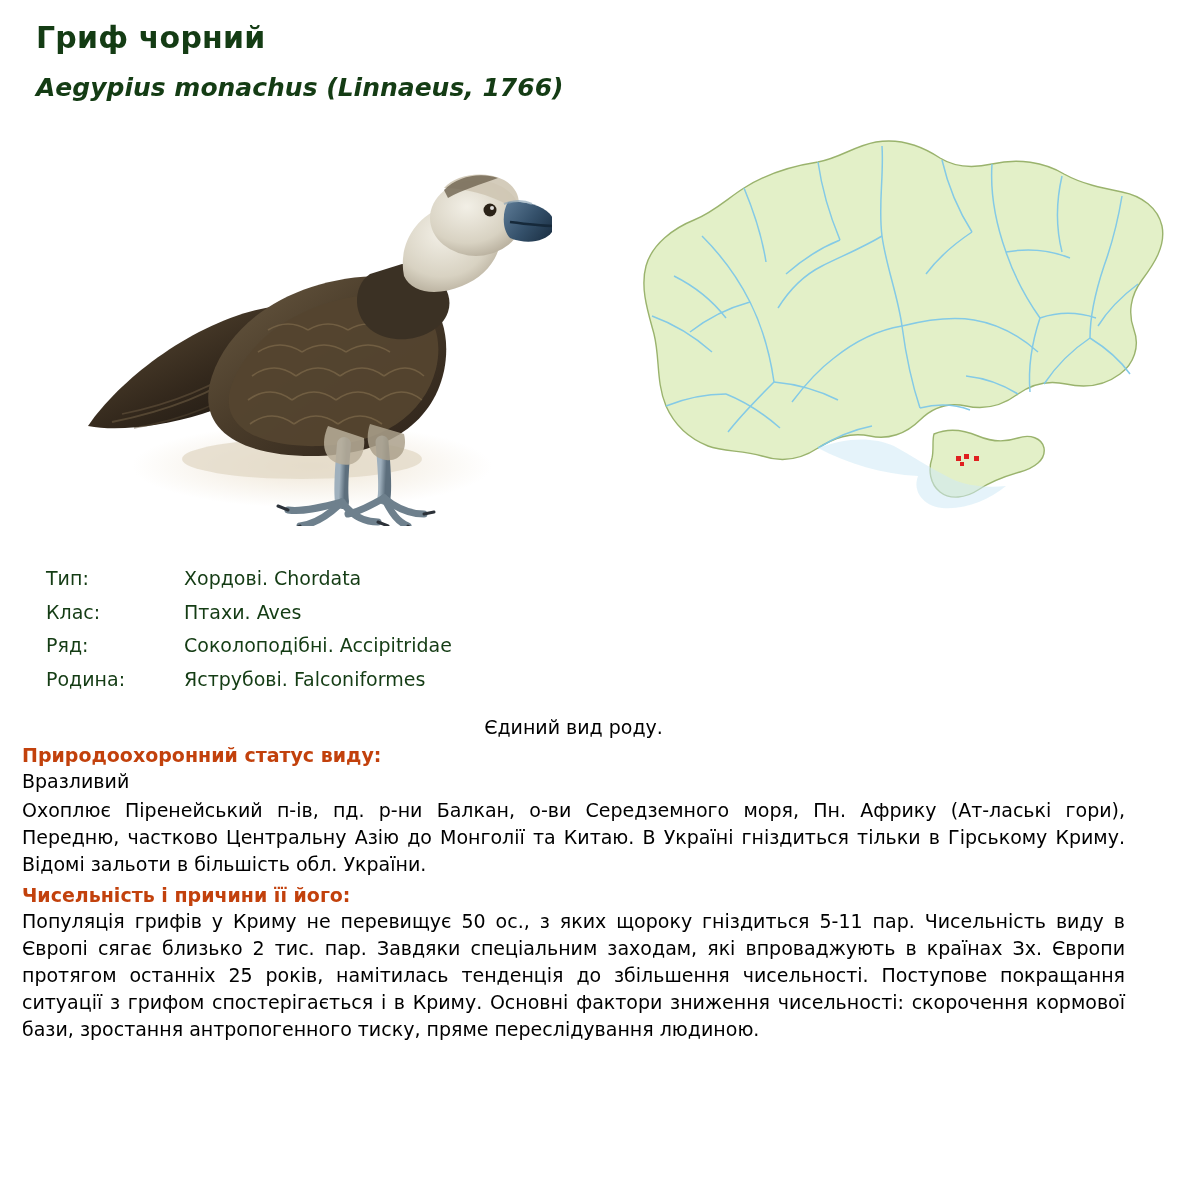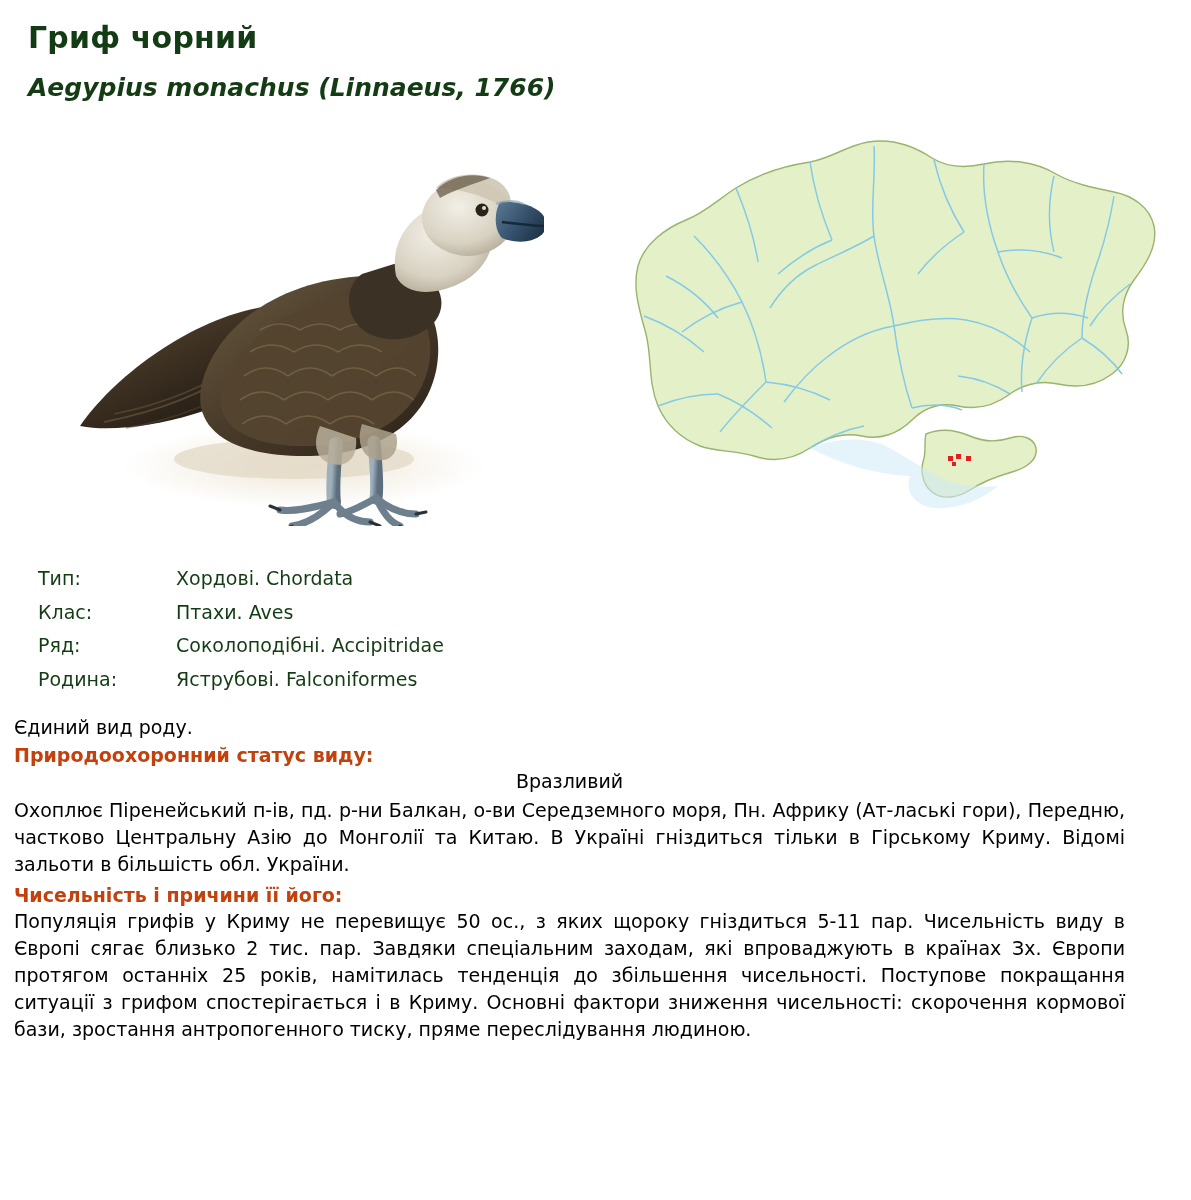--- a/index.html
+++ b/index.html
@@ -12,21 +12,21 @@
     height: 1200px;
     font-family: "DejaVu Sans", sans-serif;
     color: #000000;
     overflow: hidden;
   }
   .page {
     position: relative;
     width: 1147px;
     height: 1200px;
     box-sizing: border-box;
-    padding: 14px 22px 0 14px;
+    padding: 14px 22px 0 22px;
   }
 
   
   .title-ua {
     font-size: 30px;
     font-weight: bold;
     color: #143c14;
     letter-spacing: 0.2px;
     margin: 6px 0 0 14px;
   }
@@ -75,36 +75,37 @@
   .taxonomy td.tx-label {
     width: 130px;
     padding-right: 8px;
   }
 
   
   .note {
     margin: 20px 0 0 0;
     font-size: 19px;
     color: #000;
+    text-align: center;
   }
   .sec-head {
     margin: 6px 0 0 0;
     font-size: 19px;
     font-weight: bold;
     color: #c2410c;
   }
   .sec-body {
     margin: 2px 0 0 0;
     font-size: 19px;
     line-height: 1.42;
     text-align: justify;
     color: #000;
   }
   .sec-body.single {
-    text-align: center;
+    text-align: left;
   }
 </style>
 </head>
 <body>
 
 <div class="page">
 
   <h1 class="title-ua">Гриф чорний</h1>
   <h2 class="title-lat">Aegypius monachus (Linnaeus, 1766)</h2>
 

